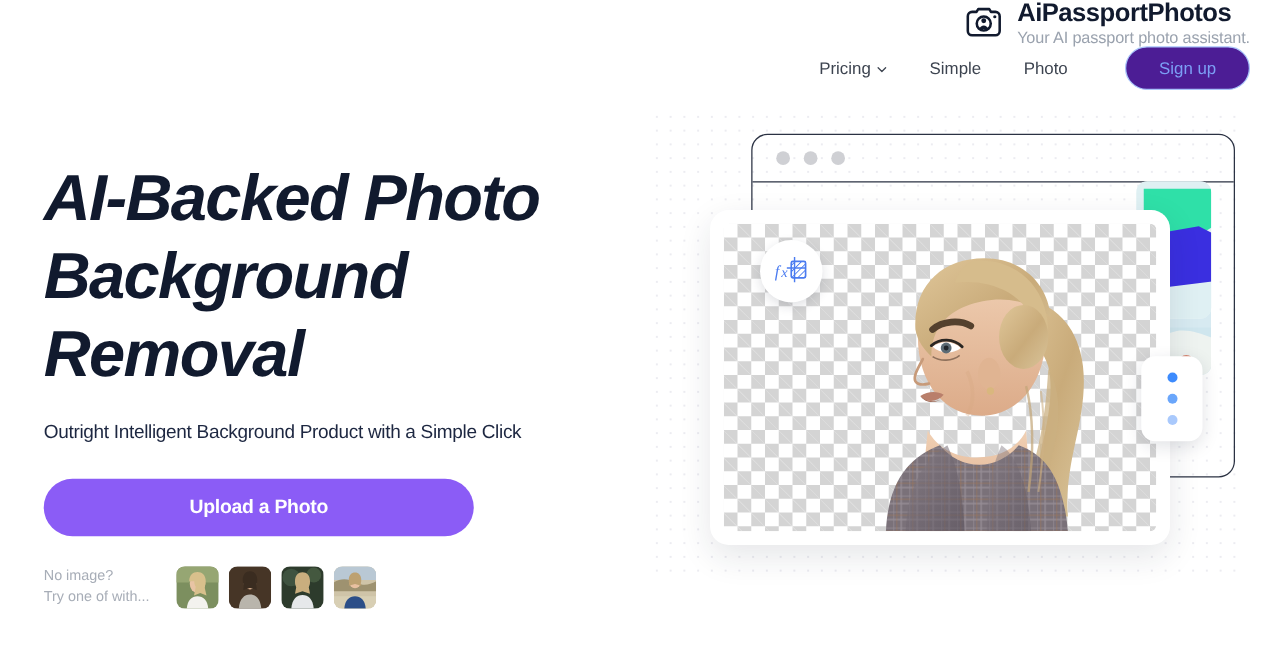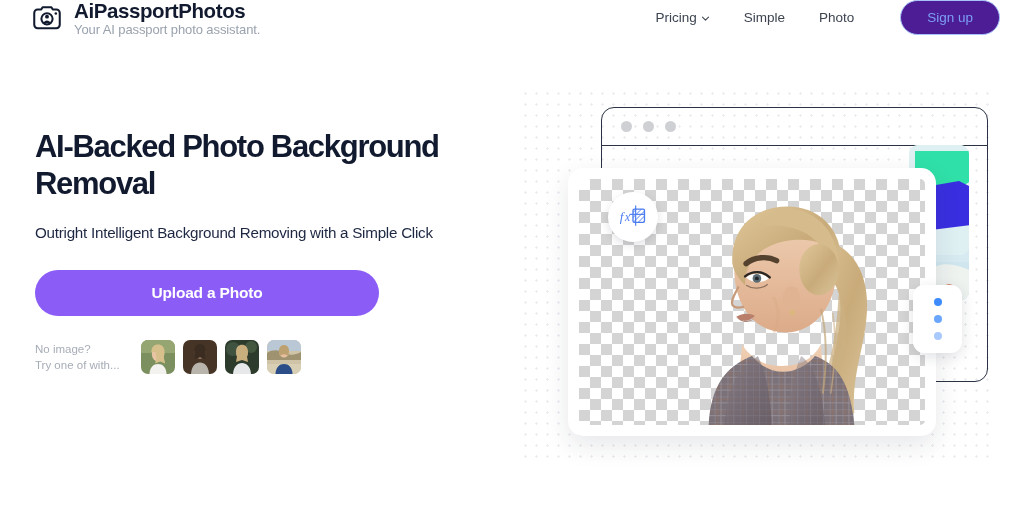--- a/index.html
+++ b/index.html
@@ -14,25 +14,26 @@
     font-family: "Liberation Sans", sans-serif;
     background: #ffffff;
     color: #111a2e;
     position: relative;
   }
 
   
   .header {
     height: 53px;
     display: flex;
-    align-items: flex-start;
+    align-items: flex-end;
     padding: 0 24px 0 30px;
     position: relative;
     z-index: 40;
     background: #ffffff;
+    flex-direction: column;
   }
 
   .brand {
     display: flex;
     align-items: center;
     gap: 10px;
     cursor: pointer;
   }
 
   .brand-icon {
@@ -103,25 +104,26 @@
   
   .hero-left {
     position: absolute;
     left: 35px;
     top: 128px;
     width: 480px;
     z-index: 20;
   }
 
   .headline {
-    font-size: 31px;
+    font-size: 52px;
     font-weight: bold;
     line-height: 1.2;
     letter-spacing: -1.3px;
     color: #111a2e;
+    font-style: italic;
   }
 
   .subhead {
     margin-top: 22px;
     font-size: 15.2px;
     color: #1d2741;
     letter-spacing: -0.25px;
     font-weight: 500;
   }
 
@@ -137,21 +139,20 @@
     font-weight: bold;
     font-family: "Liberation Sans", sans-serif;
     letter-spacing: -0.2px;
     cursor: pointer;
     display: block;
   }
 
   .samples {
     margin-top: 24px;
     display: flex;
-    align-items: center;
     gap: 8px;
   }
 
   .samples-label {
     font-size: 11.5px;
     color: #a7adb7;
     line-height: 1.45;
     width: 98px;
     flex: none;
   }
@@ -343,21 +344,21 @@
     <a class="nav-link" href="#">Photo</a>
     <button class="signup-btn">Sign up</button>
   </nav>
 
 </header>
 
 <section class="hero-left">
 
   <h1 class="headline">AI-Backed Photo Background Removal</h1>
 
-  <p class="subhead">Outright Intelligent Background Removing with a Simple Click</p>
+  <p class="subhead">Outright Intelligent Background Product with a Simple Click</p>
 
   <button class="upload-btn">Upload a Photo</button>
 
   <div class="samples">
     <div class="samples-label">
       <div>No image?</div>
       <div>Try one of with...</div>
     </div>
 
     <div class="thumb">

